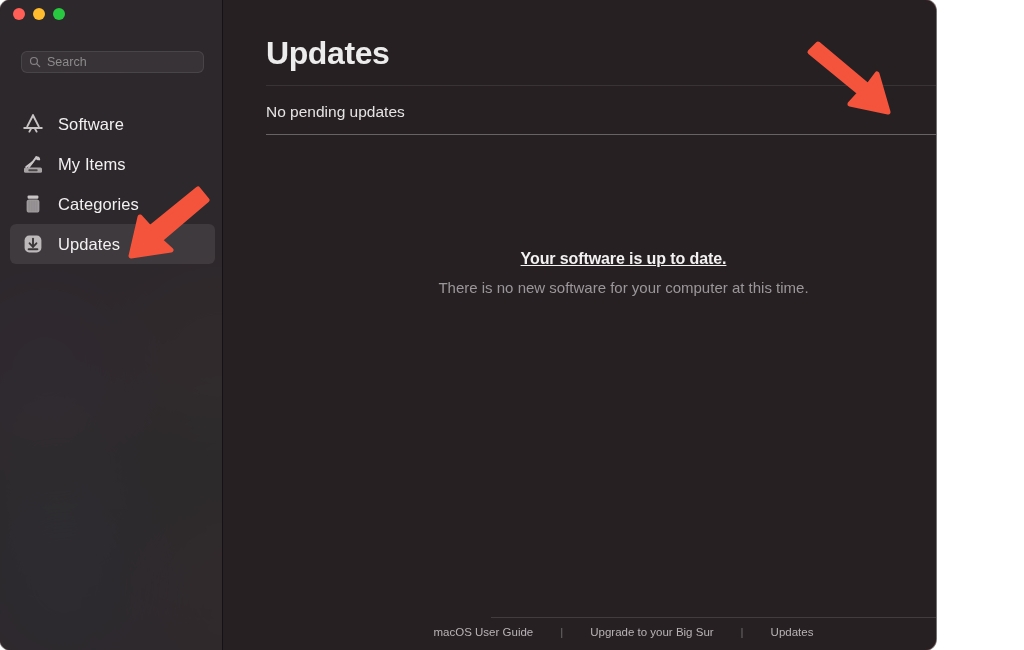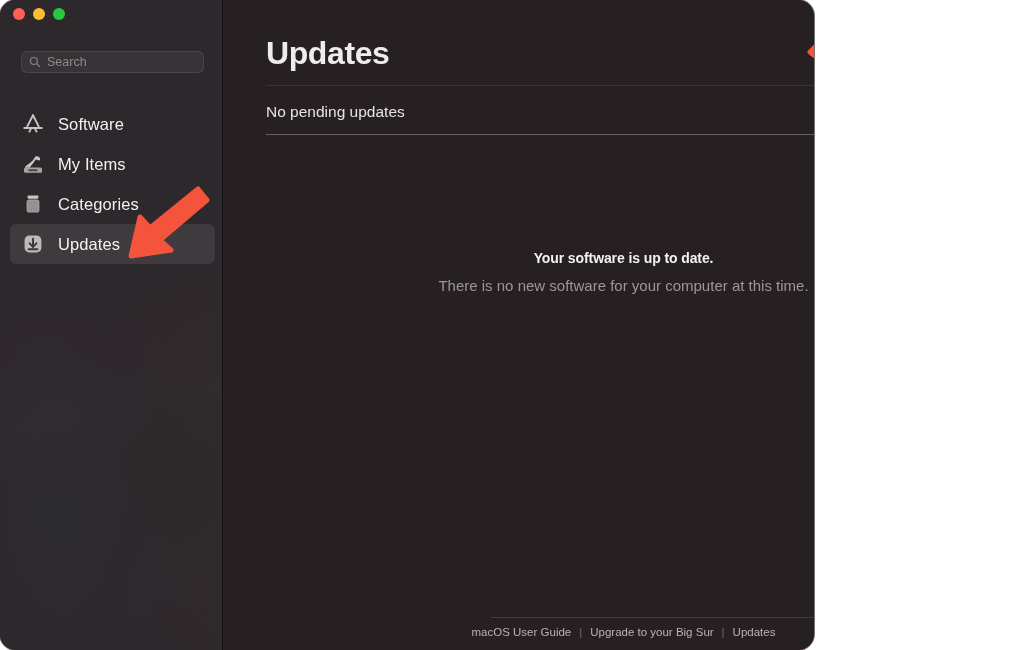--- a/index.html
+++ b/index.html
@@ -10,22 +10,22 @@
     height: 650px;
     background: #ffffff;
     font-family: "Liberation Sans", sans-serif;
     overflow: hidden;
   }
 
   
   #window {
     position: absolute;
     left: 0; top: 0;
-    width: 814px; height: 650px;
-    border-radius: 16px;
+    width: 936px; height: 650px;
+    border-radius: 11px;
     overflow: hidden;
     background: #7f1d1d;
     box-shadow: 0 0 0 1px rgba(0,0,0,0.55);
   }
 
   
   #sidebar {
     position: absolute;
     left: 0; top: 0;
     width: 222px; height: 650px;
@@ -171,24 +171,25 @@
   }
 
   
   #empty-state {
     position: absolute;
     left: 0; top: 250px;
     width: 801px;
     text-align: center;
   }
   #empty-title {
-    font-size: 14px;
+    font-size: 16px;
     font-weight: bold;
     color: #f3f1f2;
     letter-spacing: -0.1px;
+    text-decoration: underline;
   }
   #empty-sub {
     margin-top: 11px;
     font-size: 15px;
     color: #9b9699;
   }
 
   
   #footer-rule {
     position: absolute;
@@ -196,21 +197,21 @@
     width: 490px; height: 1px;
     background: rgba(255,255,255,0.13);
   }
   #footer {
     position: absolute;
     left: 0; top: 626px;
     width: 801px;
     display: flex;
     justify-content: center;
     align-items: center;
-    gap: 8px;
+    gap: 27px;
     font-size: 11.5px;
   }
   .footer-link {
     color: #b9b3b6;
     text-decoration: none;
     cursor: pointer;
   }
   .footer-sep { color: #6e6a6c; }
 
   

